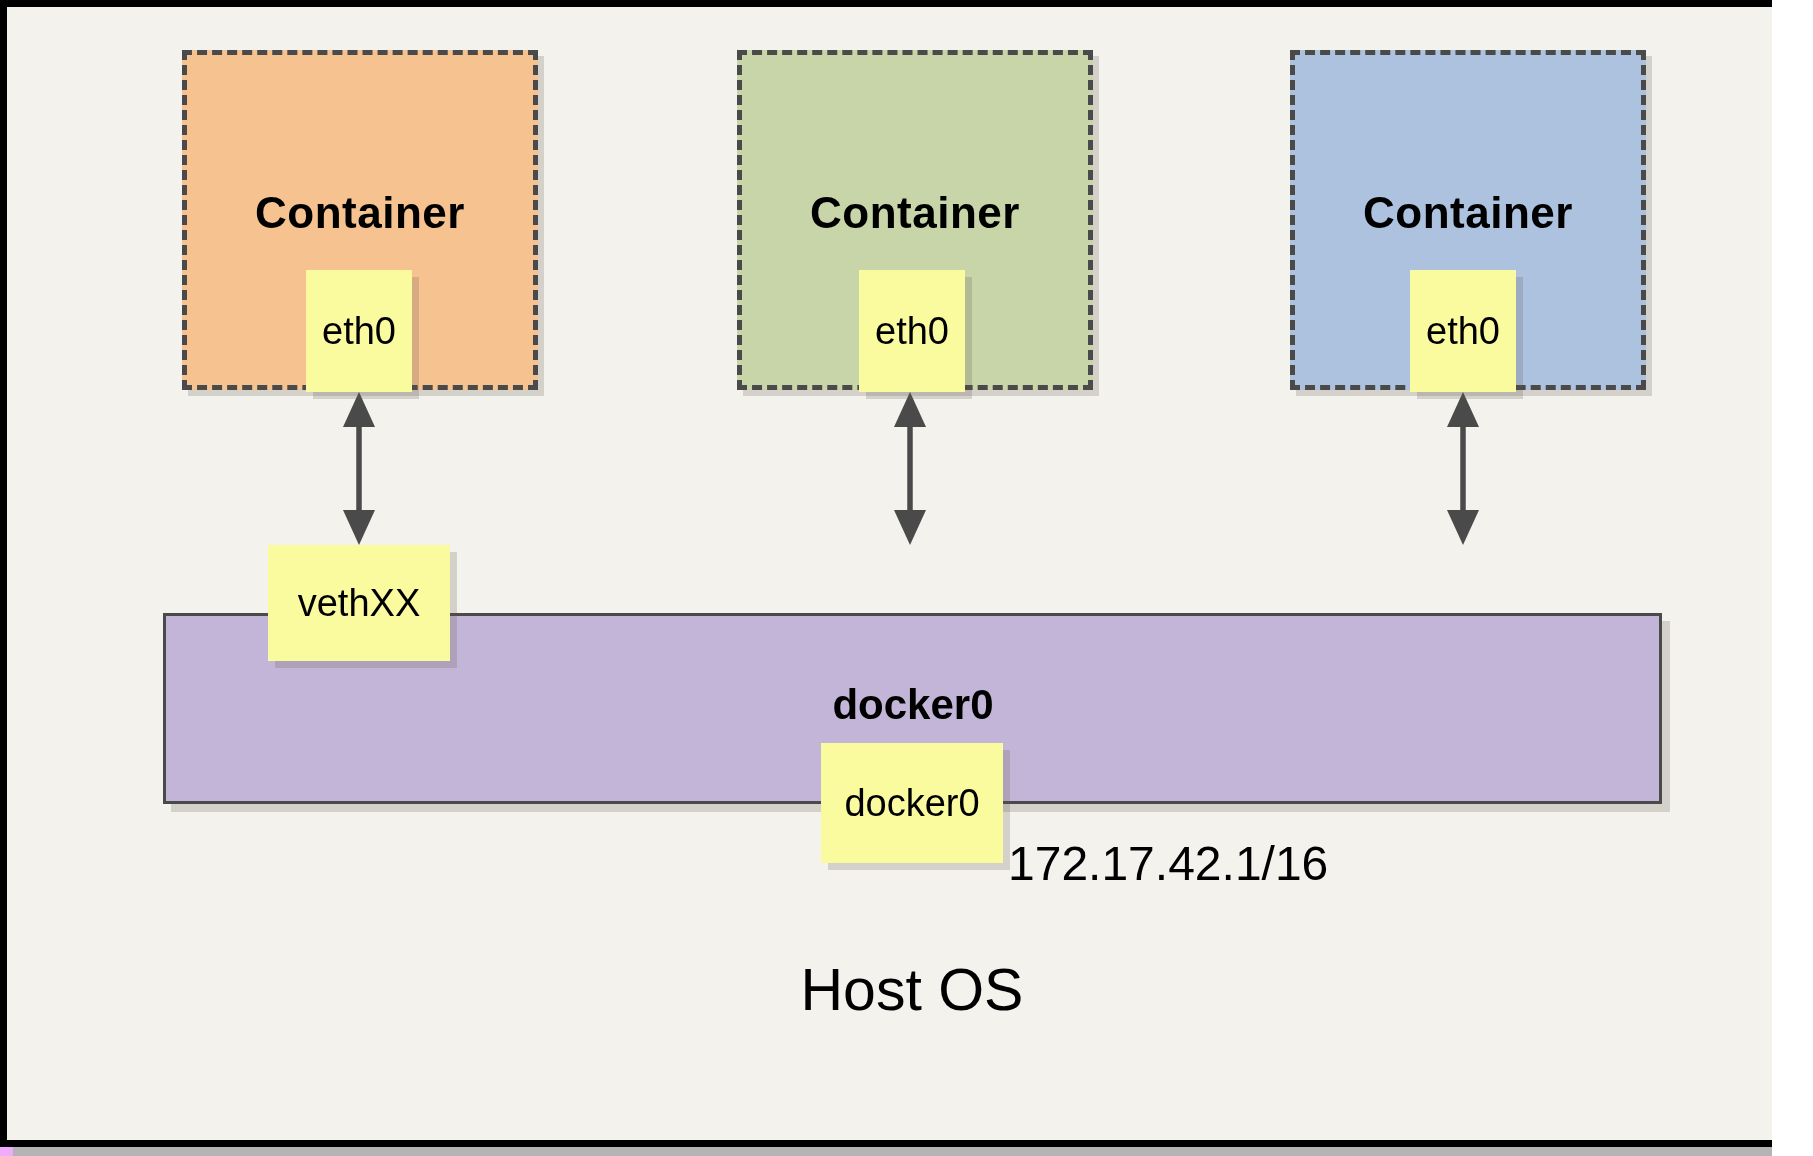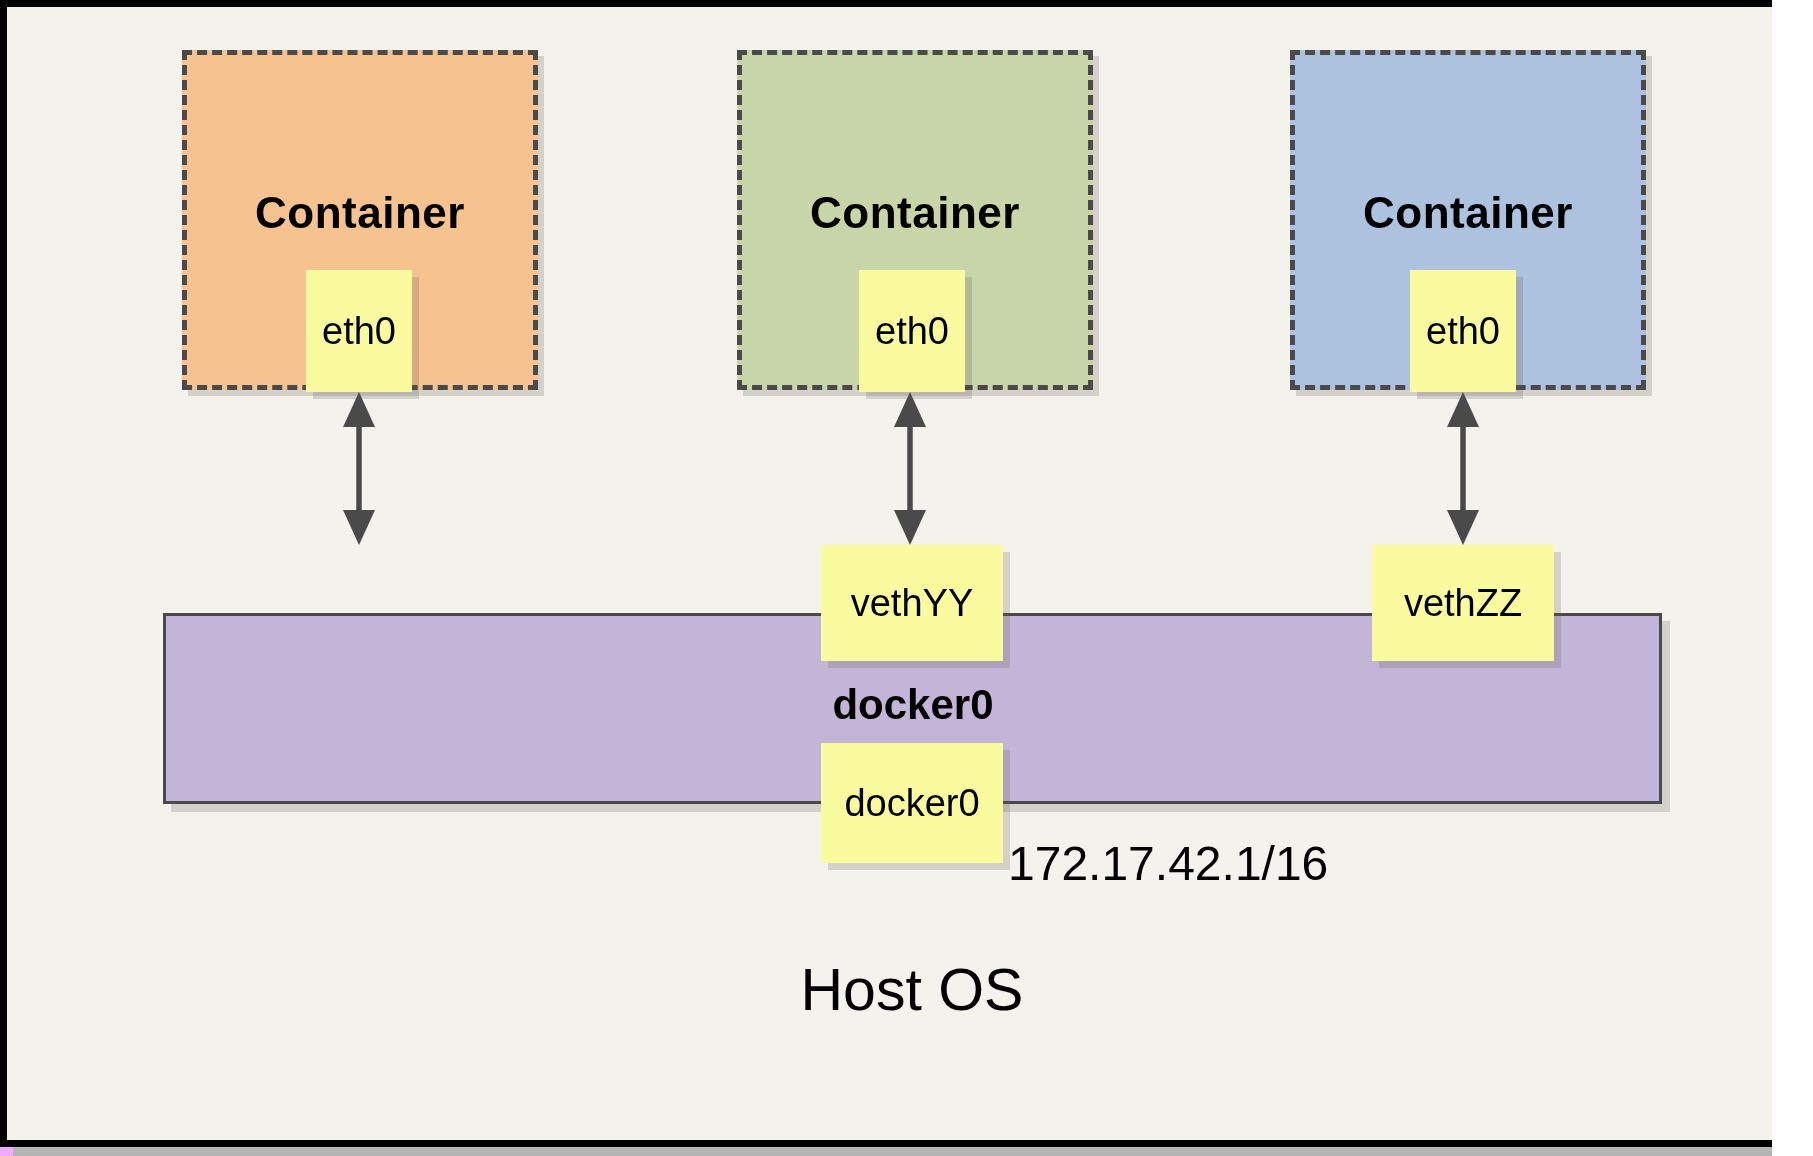--- a/index.html
+++ b/index.html
@@ -162,21 +162,20 @@
   </svg>
   <svg class="varrow a2" viewBox="0 0 36 155">
     <line x1="18" y1="30" x2="18" y2="125" stroke="#4A4A4A" stroke-width="5.5"></line>
     <polygon points="18,1 2,36 34,36" fill="#4A4A4A"></polygon>
     <polygon points="18,154 2,119 34,119" fill="#4A4A4A"></polygon>
   </svg>
 
   <div class="bridge"></div>
   <div class="bridge-label">docker0</div>
 
-  <div class="ybox vethbox v1">vethYY</div>
-  <div class="ybox vethbox v2">vethZZ</div>
+  <div class="ybox vethbox v0">vethXX</div>
 
   <div class="ybox dockerbox">docker0</div>
   <div class="ip-label">172.17.42.1/16</div>
 
   <div class="host-label">Host OS</div>
 
 </div>
 
 </body></html>

